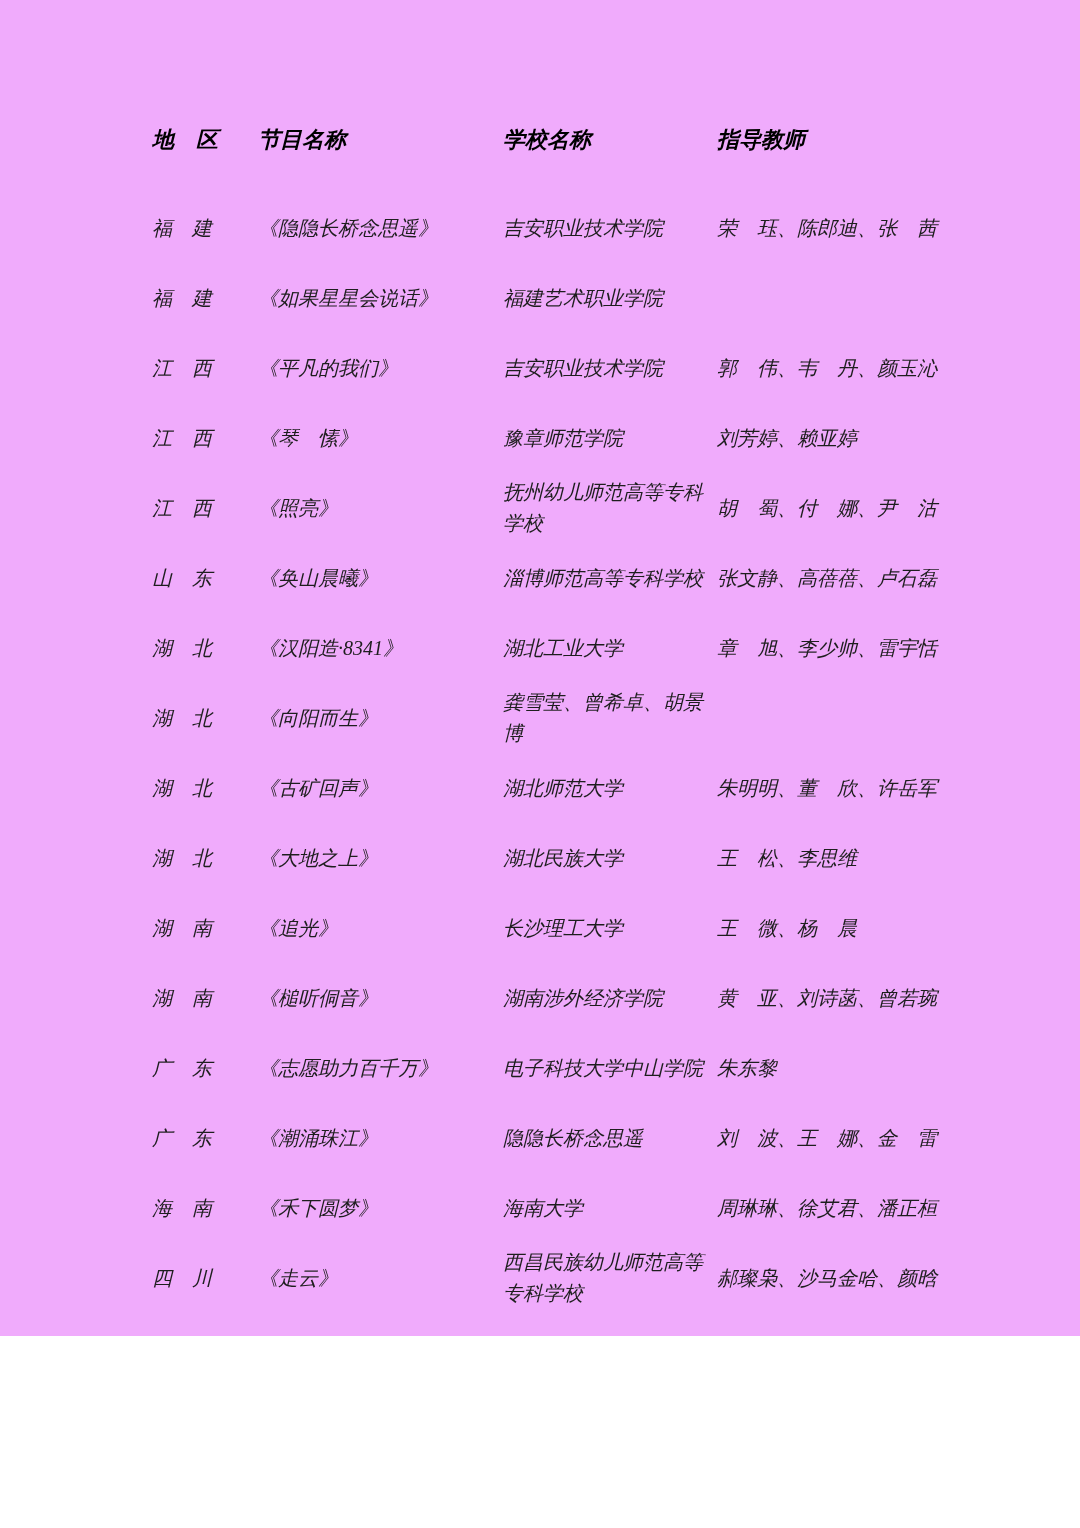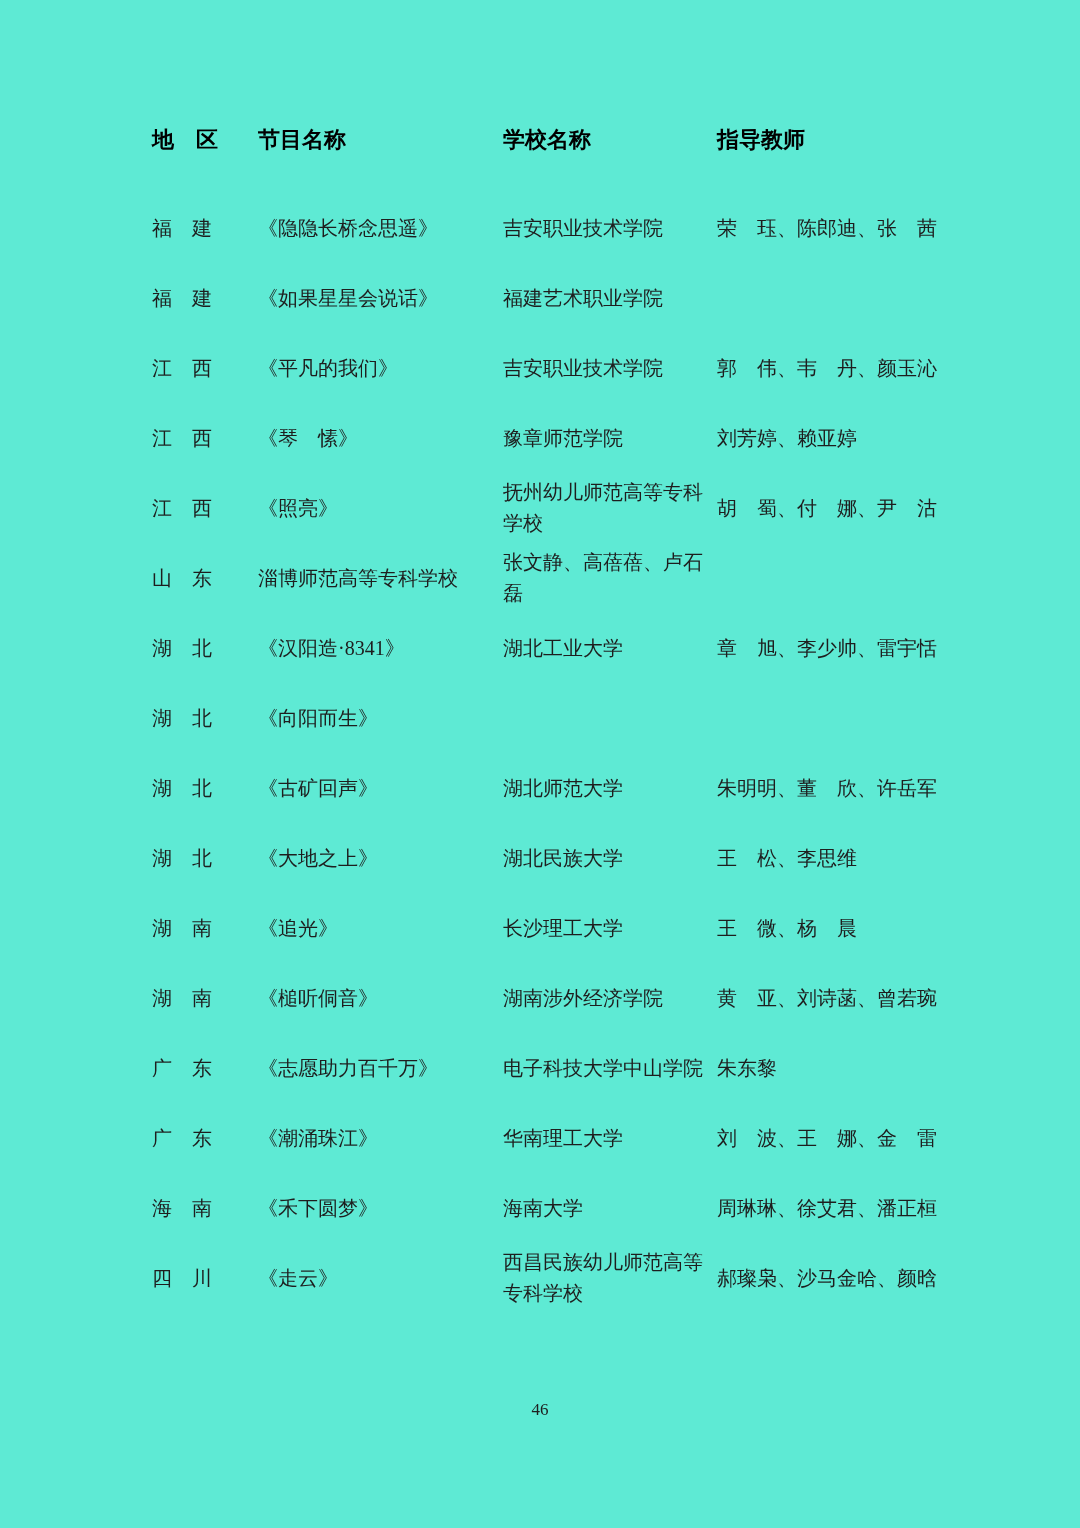--- a/index.html
+++ b/index.html
@@ -3,25 +3,26 @@
 <meta charset="utf-8">
 <style>
   html, body {
     margin: 0;
     padding: 0;
     background: #ffffff;
   }
   .page {
     position: relative;
     width: 1080px;
-    height: 1528px;
-    background: #5eead4;
+    height: 1336px;
+    background: #f0abfc;
     overflow: hidden;
     font-family: "Liberation Serif", "DejaVu Serif", serif;
     color: #1e1e1e;
+    font-style: italic;
   }
   .doc-table {
     position: absolute;
     left: 152px;
     top: 104px;
     width: 792px;
   }
   .t-row {
     display: grid;
     grid-template-columns: 106px 245px 214px 227px;
@@ -106,34 +107,36 @@
 
   <div class="t-row">
     <div class="cell">江　西</div>
     <div class="cell">《照亮》</div>
     <div class="cell">抚州幼儿师范高等专科学校</div>
     <div class="cell">胡　蜀、付　娜、尹　沽</div>
   </div>
 
   <div class="t-row">
     <div class="cell">山　东</div>
+    <div class="cell">《奂山晨曦》</div>
     <div class="cell">淄博师范高等专科学校</div>
     <div class="cell">张文静、高蓓蓓、卢石磊</div>
   </div>
 
   <div class="t-row">
     <div class="cell">湖　北</div>
     <div class="cell">《汉阳造·8341》</div>
     <div class="cell">湖北工业大学</div>
     <div class="cell">章　旭、李少帅、雷宇恬</div>
   </div>
 
   <div class="t-row">
     <div class="cell">湖　北</div>
     <div class="cell">《向阳而生》</div>
+    <div class="cell">龚雪莹、曾希卓、胡景博</div>
   </div>
 
   <div class="t-row">
     <div class="cell">湖　北</div>
     <div class="cell">《古矿回声》</div>
     <div class="cell">湖北师范大学</div>
     <div class="cell">朱明明、董　欣、许岳军</div>
   </div>
 
   <div class="t-row">
@@ -160,21 +163,21 @@
   <div class="t-row">
     <div class="cell">广　东</div>
     <div class="cell">《志愿助力百千万》</div>
     <div class="cell">电子科技大学中山学院</div>
     <div class="cell">朱东黎</div>
   </div>
 
   <div class="t-row">
     <div class="cell">广　东</div>
     <div class="cell">《潮涌珠江》</div>
-    <div class="cell">华南理工大学</div>
+    <div class="cell">隐隐长桥念思遥</div>
     <div class="cell">刘　波、王　娜、金　雷</div>
   </div>
 
   <div class="t-row">
     <div class="cell">海　南</div>
     <div class="cell">《禾下圆梦》</div>
     <div class="cell">海南大学</div>
     <div class="cell">周琳琳、徐艾君、潘正桓</div>
   </div>
 

